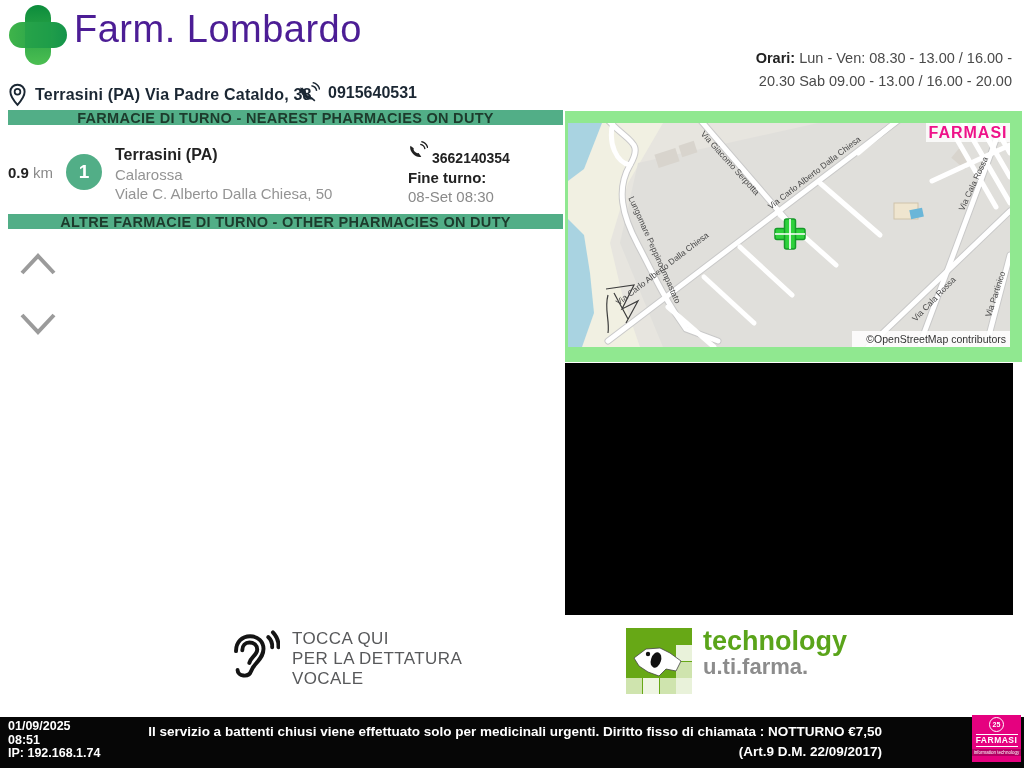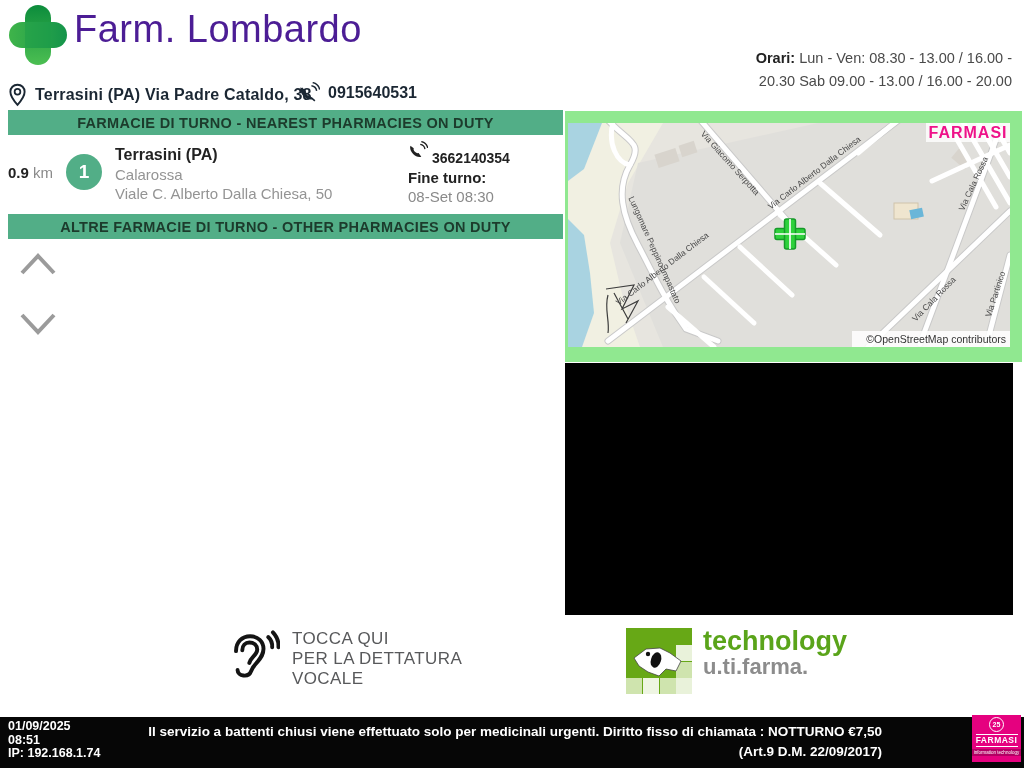--- a/index.html
+++ b/index.html
@@ -13,21 +13,21 @@
                 color:#4c1d95; letter-spacing:.5px; }
   .addr-row { position:absolute; left:8px; top:62px; height:26px; display:flex; align-items:center;margin-top:20px; }
   .addr-text { font-size:16px; font-weight:bold; color:#1b2733; margin-left:8px; letter-spacing:.2px; }
   .phone-row { position:absolute; left:298px; top:60px; height:26px; display:flex; align-items:center;margin-top:20px; }
   .phone-text { font-size:16px; font-weight:bold; color:#1b2733; margin-left:8px; }
   .hours { position:absolute; right:12px; top:47px; width:300px; text-align:right;
            font-size:14.5px; color:#4a4a4a; line-height:23px; }
   .hours b { color:#222; }
 
   
-  .banner { position:absolute; left:8px; width:555px; height:25px; background:#52ae87;
+  .banner { position:absolute; left:8px; width:555px; height:15px; background:#52ae87;
             color:#1c3b2c; font-weight:bold; font-size:14.5px; display:flex;
             align-items:center; justify-content:center; letter-spacing:.3px; }
   .banner-1 { top:110px; }
   .banner-2 { top:214px; }
 
   .entry { position:absolute; left:0; top:137px; width:563px; height:76px; background:#fff; }
   .dist { position:absolute; left:8px; top:27px; font-size:15px; color:#8a8a8a; }
   .dist b { color:#222; }
   .rank-circle { position:absolute; left:66px; top:17px; width:36px; height:36px; border-radius:50%;
                  background:#52ae87; color:#fff; font-size:19px; font-weight:bold;

